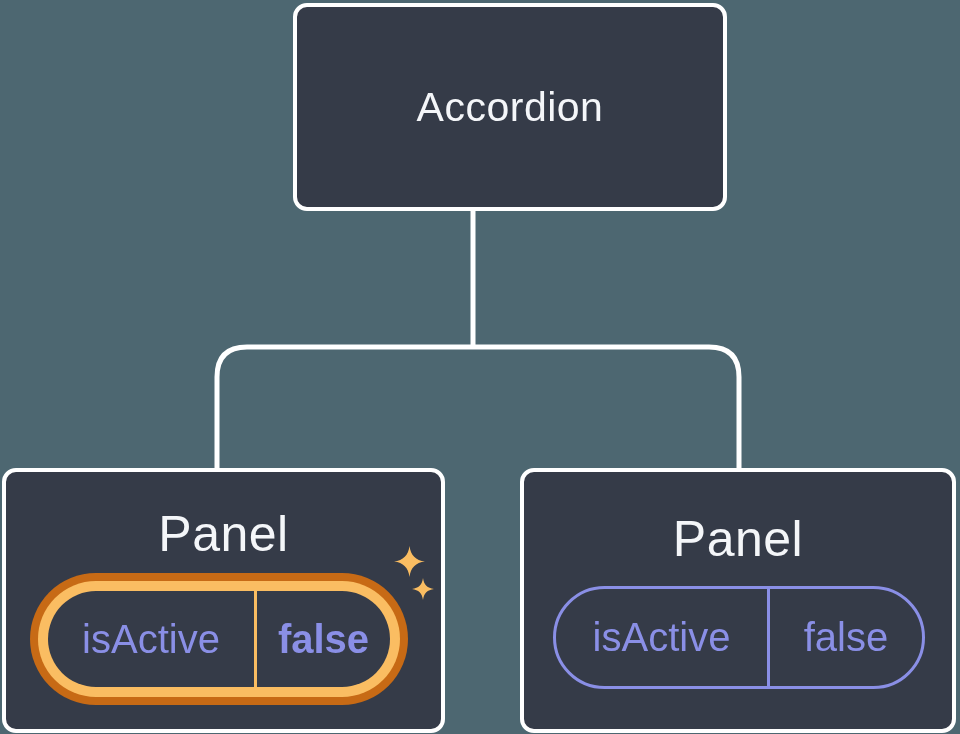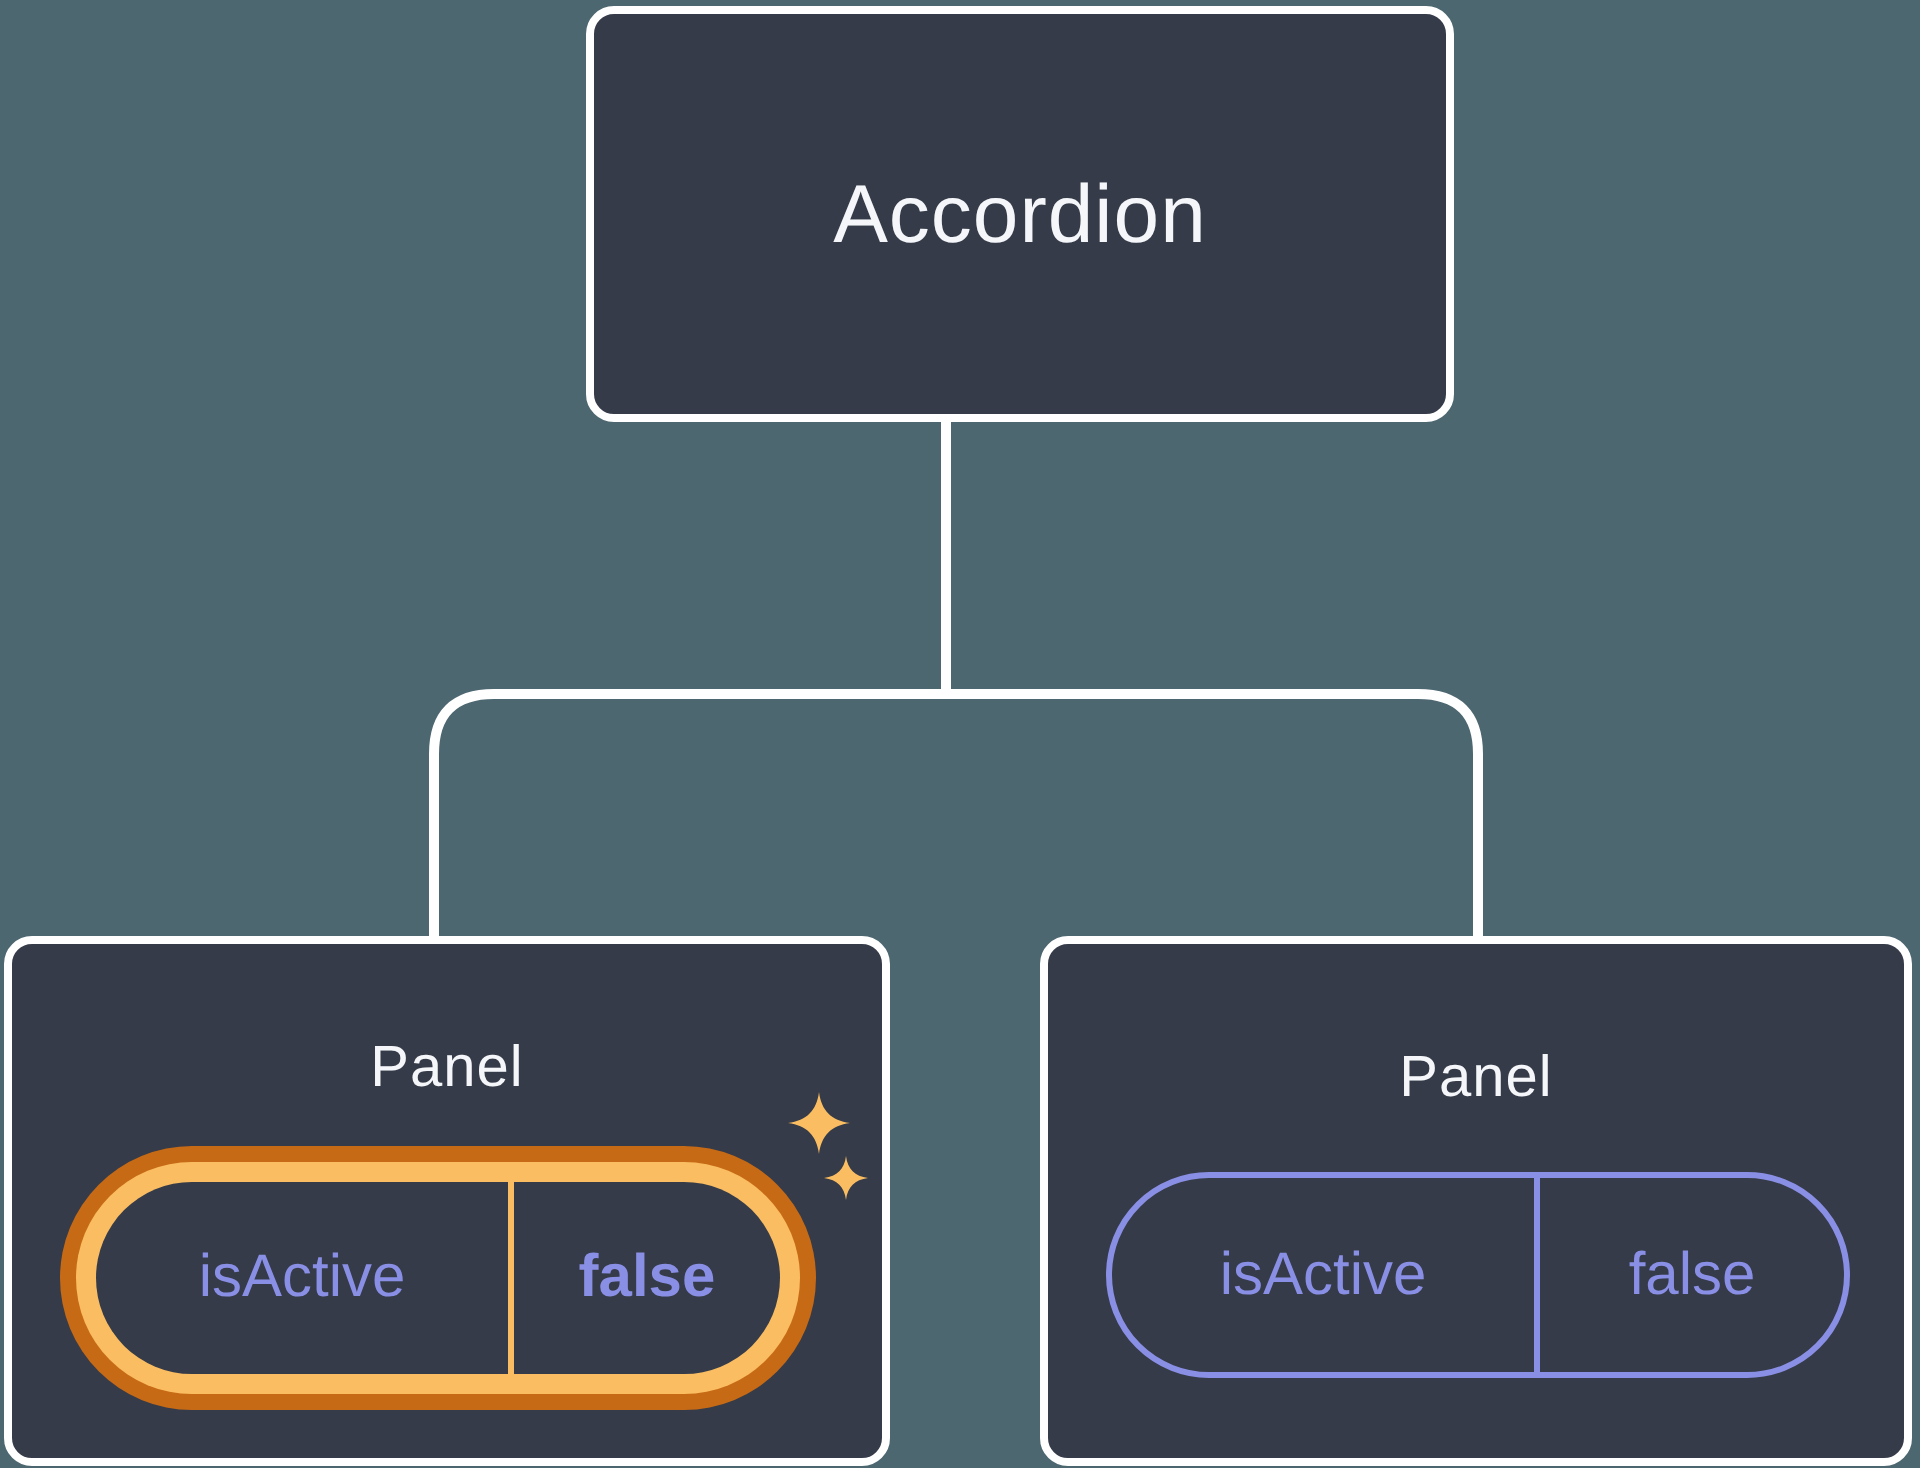--- a/index.html
+++ b/index.html
@@ -61,21 +61,21 @@
   }
 
   .node-panel-left  { left: 2px;   top: 468px; width: 443px; height: 265px; }
   .node-panel-right { left: 520px; top: 468px; width: 436px; height: 265px; }
 
   .panel-title {
     position: absolute;
     left: 0; right: 0;
     text-align: center;
     color: var(--title_text);
-    font-size: 29px;
+    font-size: 50px;
     font-weight: 500;
     letter-spacing: 0.5px;
     line-height: 48px;
   }
   .node-panel-left  .panel-title { top: 38px; }
   .node-panel-right .panel-title { top: 43px; }
 
   
   .ring-outer {
     position: absolute;
@@ -110,21 +110,21 @@
     display: flex;
     align-items: stretch;
     overflow: hidden;
   }
 
   .pill-seg {
     display: flex;
     align-items: center;
     justify-content: center;
     color: var(--state_text);
-    font-size: 30px;
+    font-size: 40px;
   }
   .pill-seg.name  { width: 206px; }
   .pill-outline .pill-seg.name { width: 211px; }
   .pill-seg.value { flex: 1; }
   .pill-seg.bold  { font-weight: bold; }
 
   .pill-divider { width: 3px; }
   .pill-divider.gold     { background: var(--divider_gold); }
   .pill-divider.lavender { background: var(--pill_border); }
 

